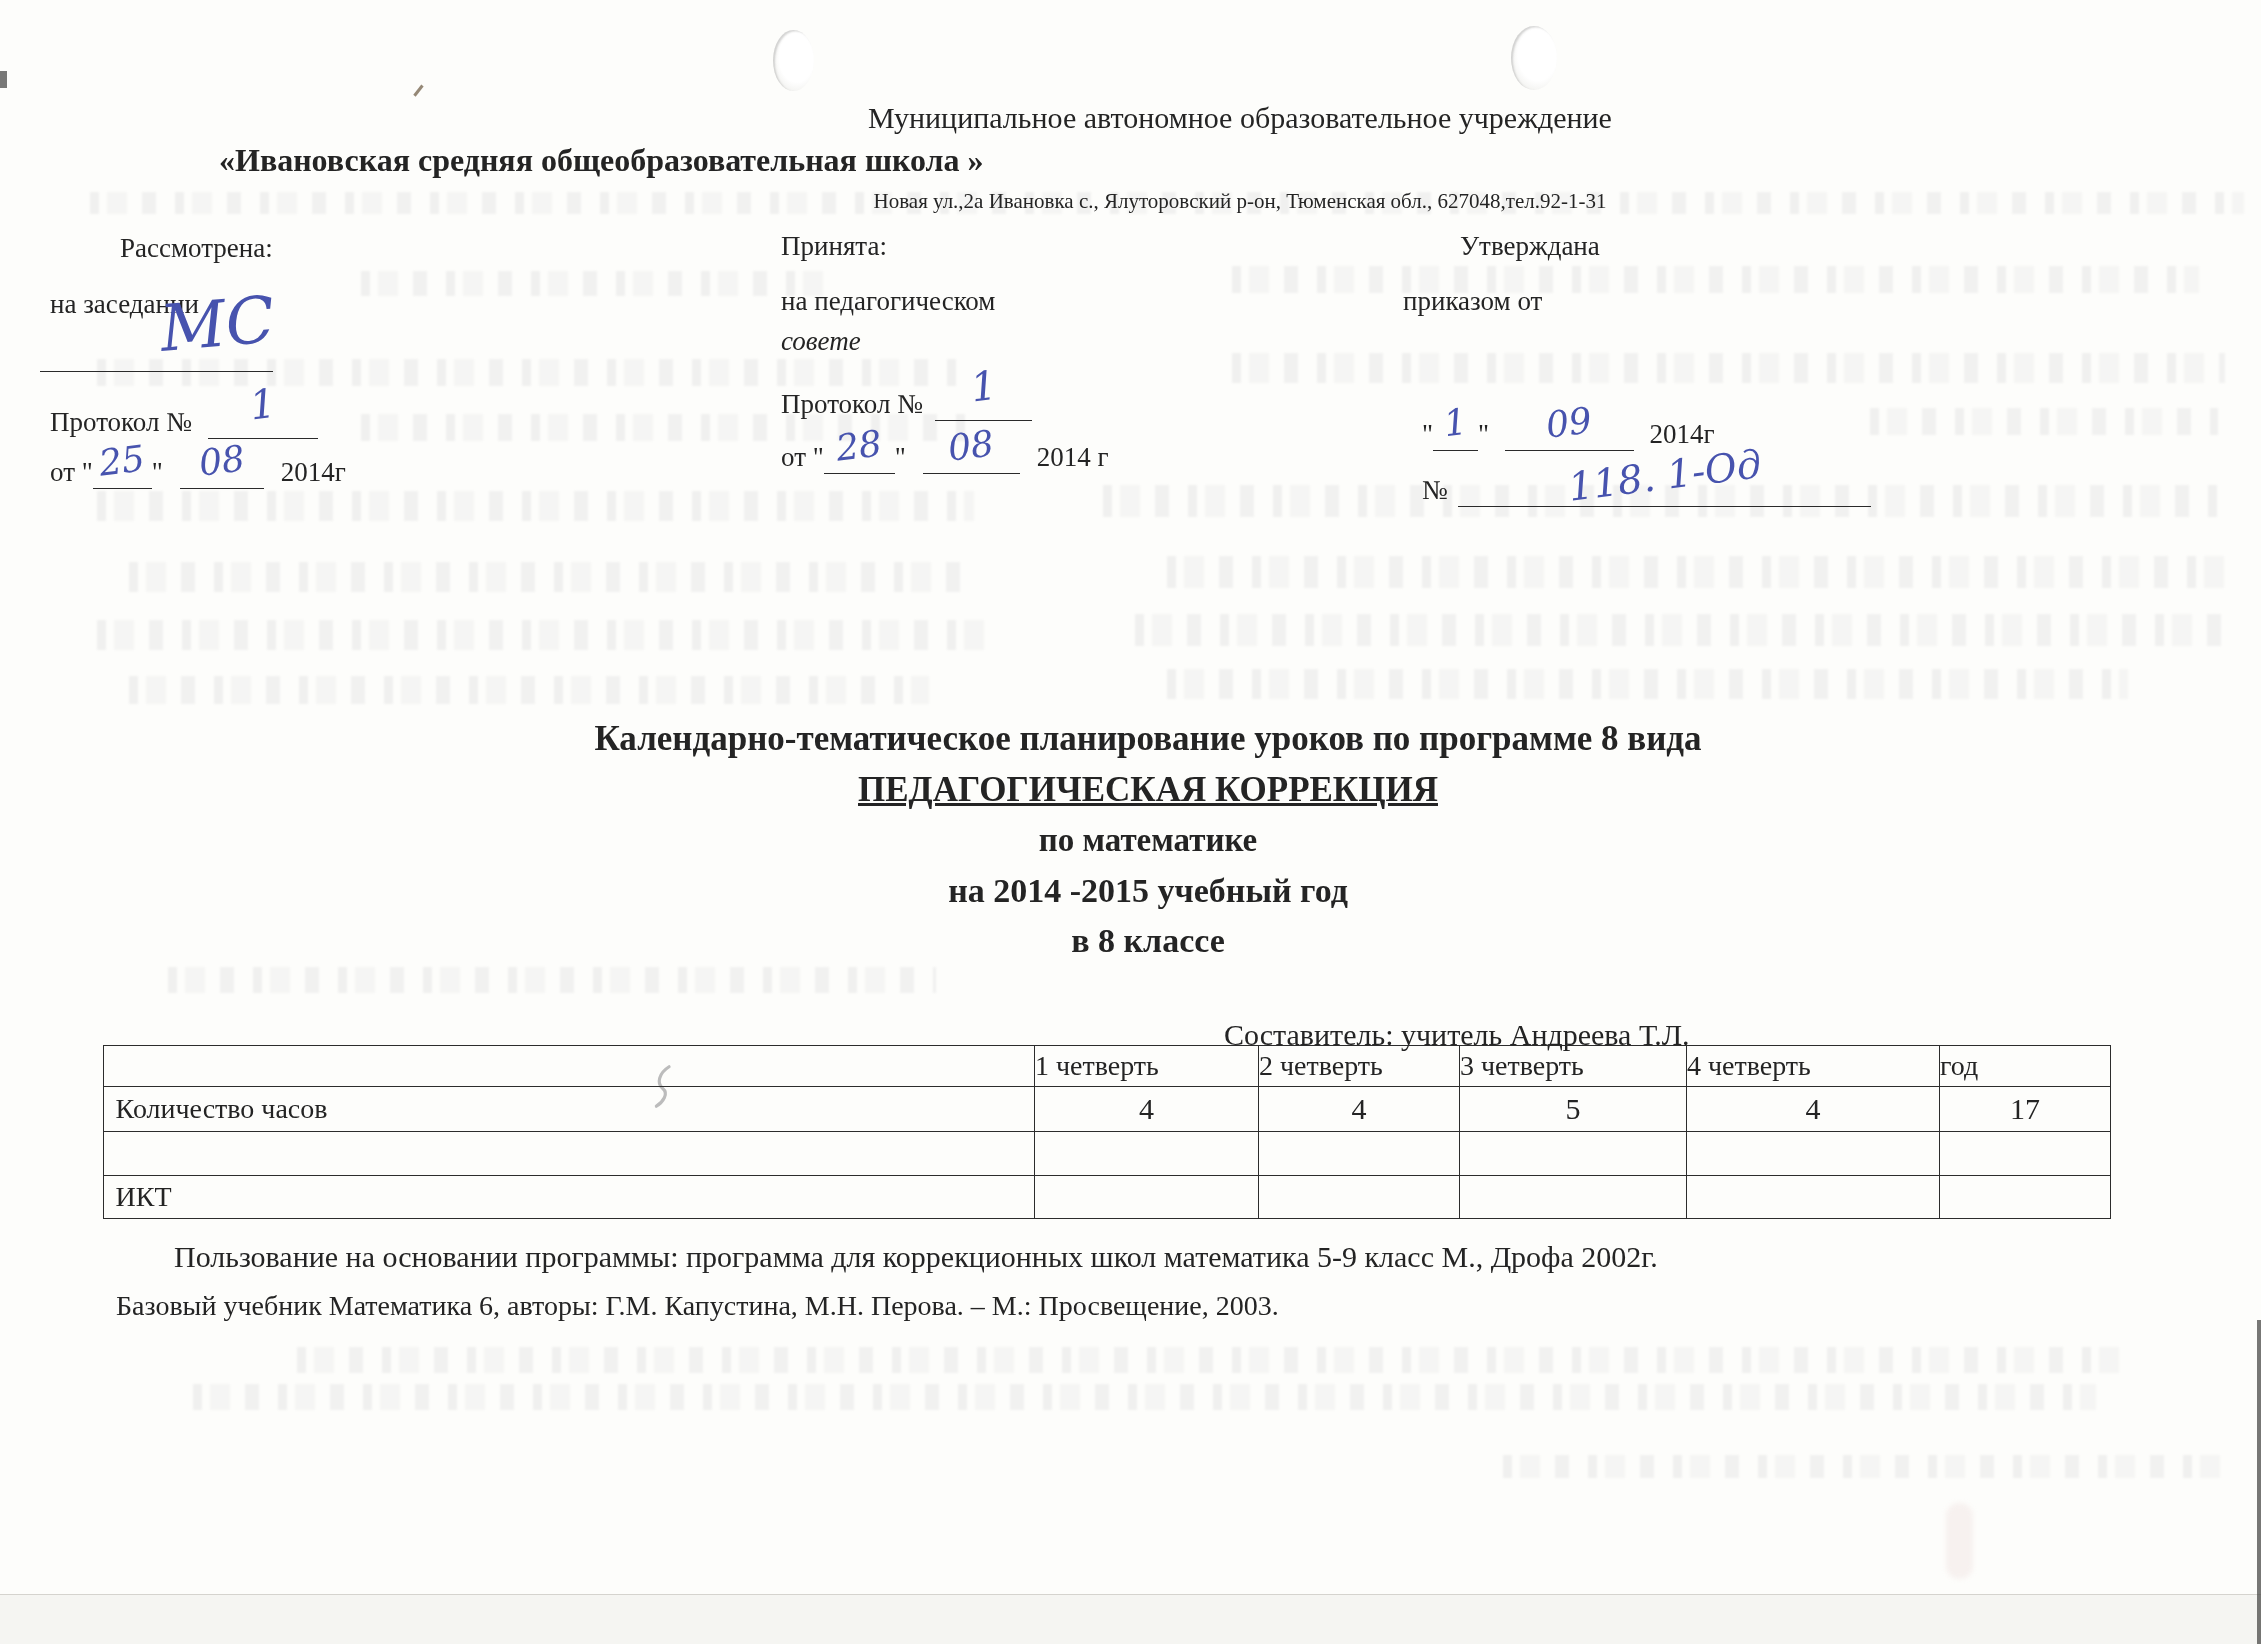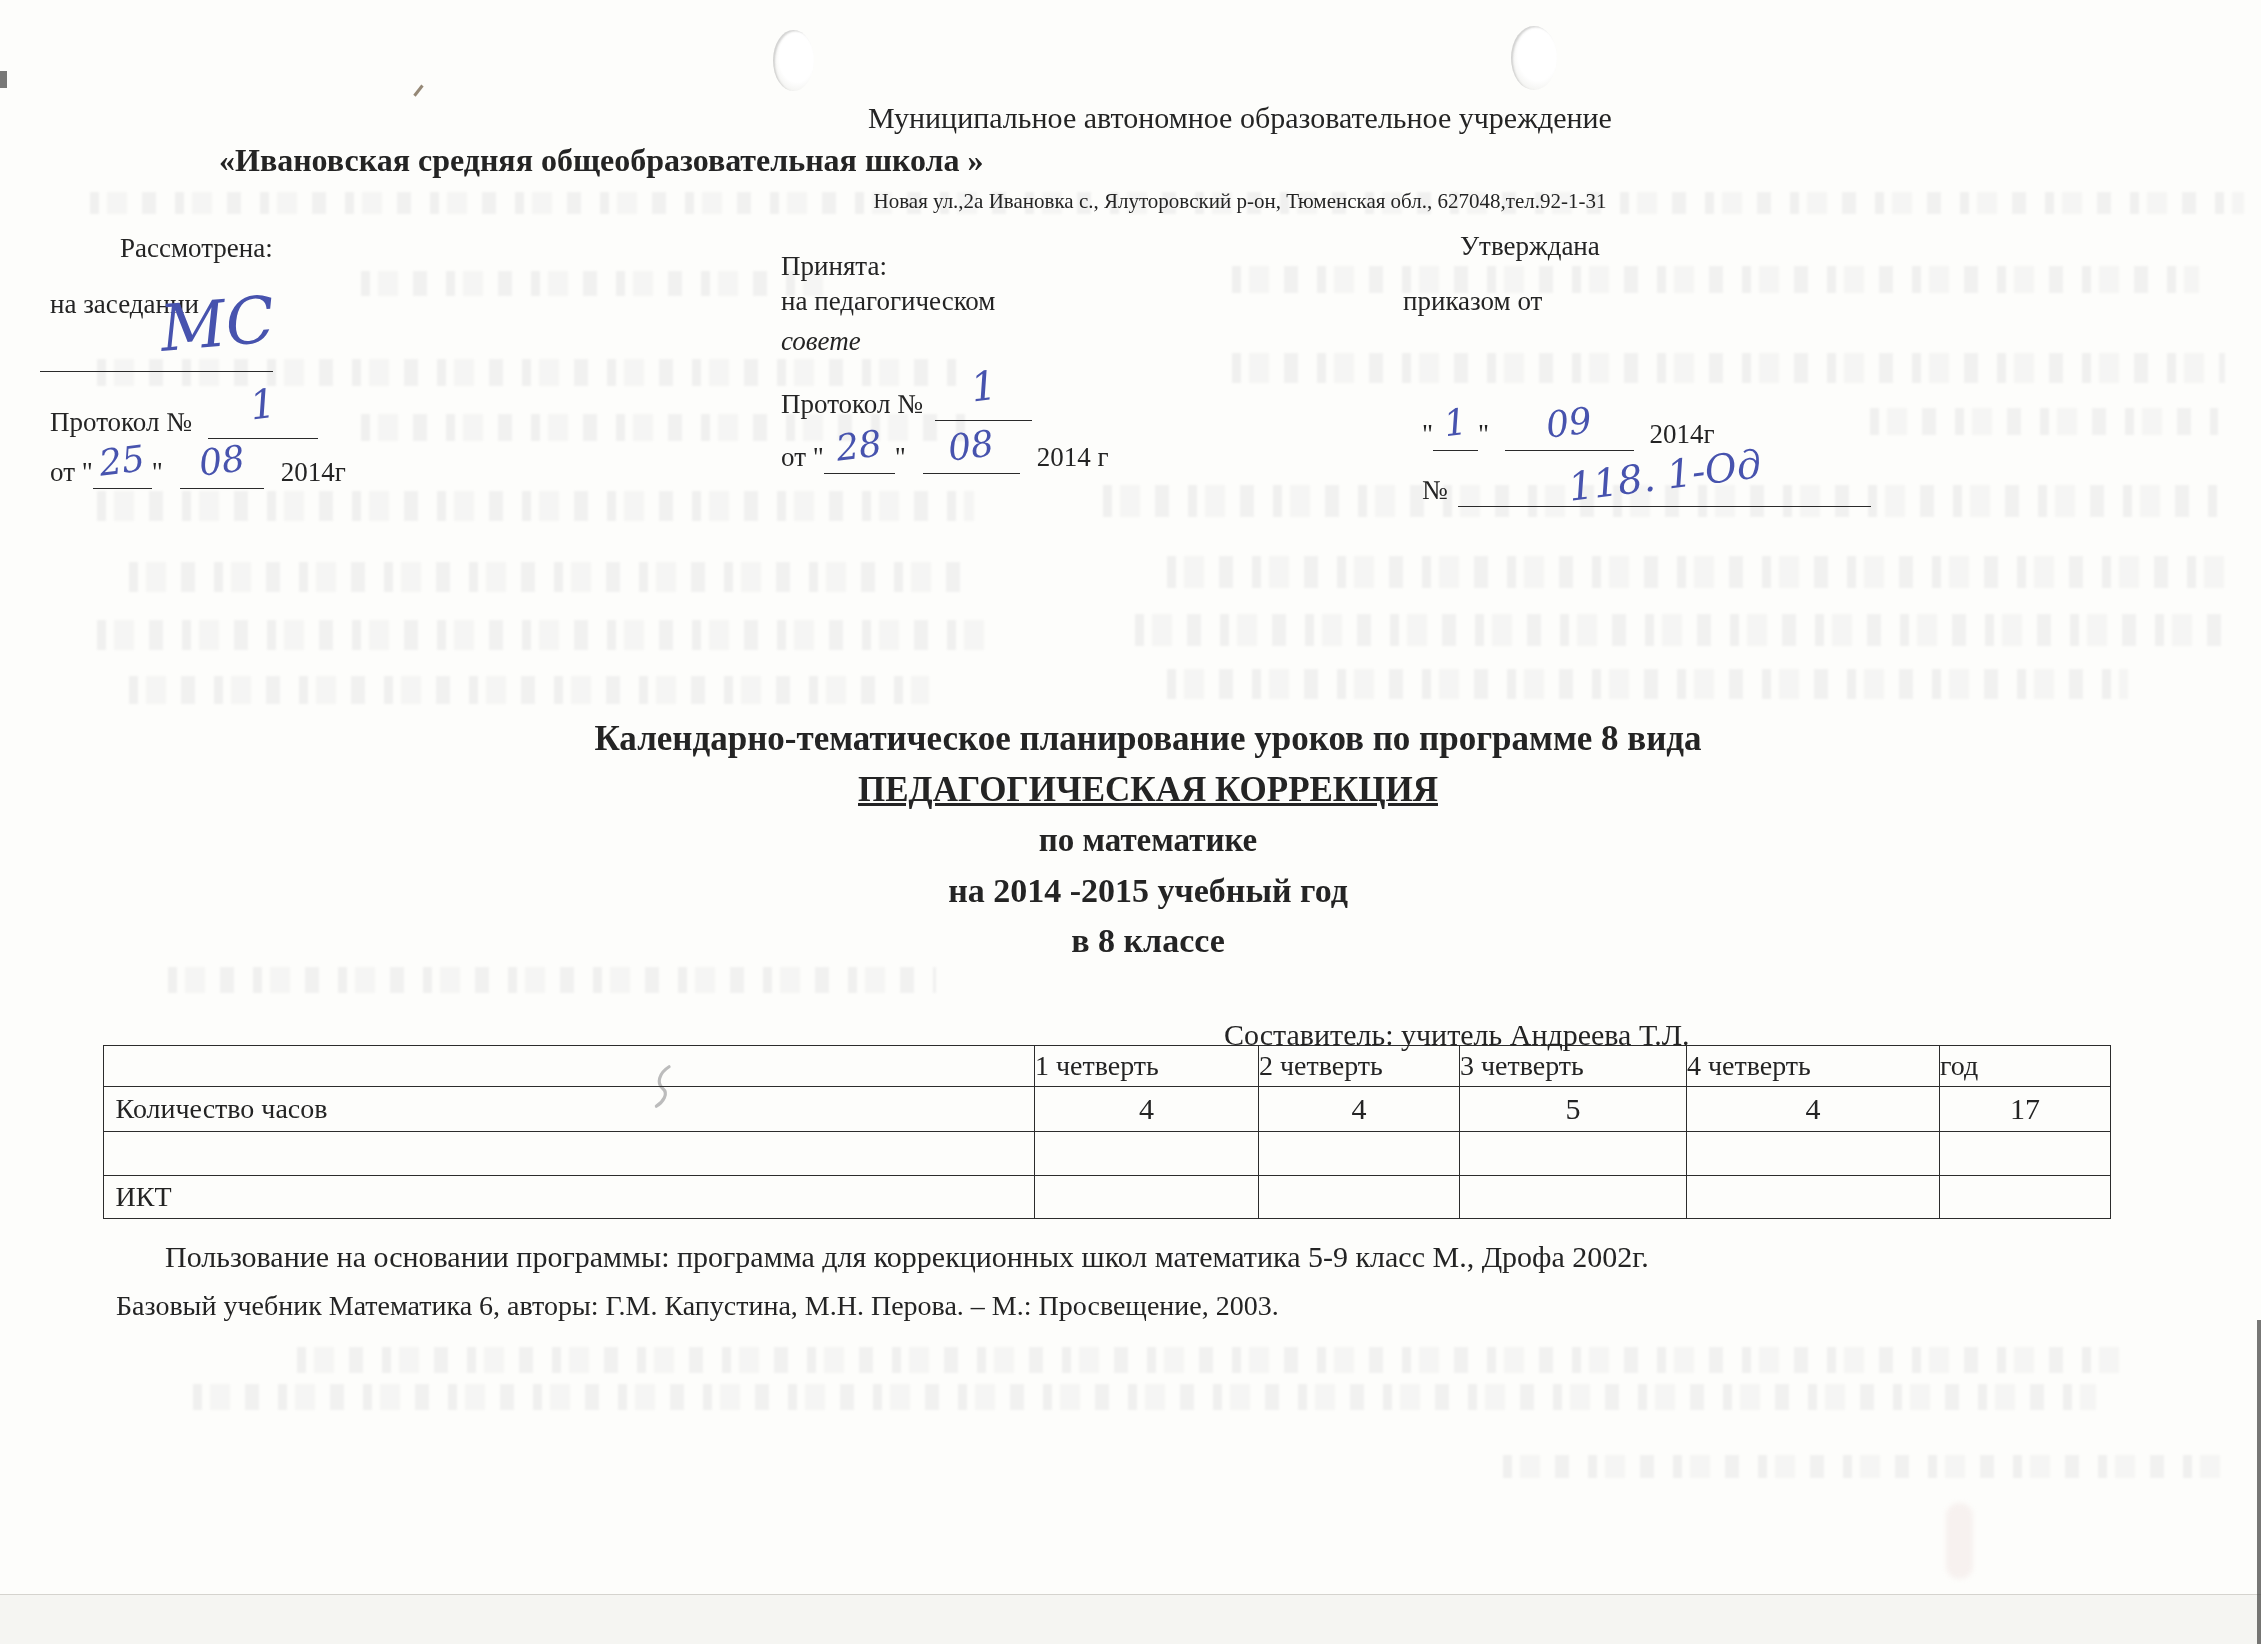--- a/index.html
+++ b/index.html
@@ -75,21 +75,21 @@
   .hours{
     position:absolute;left:103px;top:1045px;width:2006px;
     border-collapse:collapse;table-layout:fixed;font-size:28px;color:#242424;
   }
   .hours th,.hours td{border:1.9px solid #2c2c2c;padding:0;font-weight:normal;}
   .hours th{text-align:left;height:40px;}
   .hours td.lbl{text-align:left;padding-left:11.6px;}
   .hours td.val{text-align:center;font-size:30px;}
   .r1{height:45px;margin-top:16px;} .r2{height:44px;} .r3{height:43px;}
   
-  .foot1{position:absolute;left:165px;top:1240px;font-size:30px;}
+  .foot1{position:absolute;left:174px;top:1240px;font-size:30px;}
   .foot2{position:absolute;left:116px;top:1290px;font-size:28px;}
 </style>
 </head>
 <body>
 
 <div class="page">
 
   <div class="hole" style="left:773px;top:30px;width:41px;height:61px;"></div>
   <div class="hole" style="left:1511px;top:26px;width:46px;height:64px;"></div>
   <div class="edge-mark-left"></div>
@@ -132,21 +132,21 @@
   <div class="appline" style="left:50px;top:397px;">
     <span>Протокол №</span>
     <span class="blank" style="min-width:110px;margin-left:9px;"><span class="hand hand-num">1</span></span>
   </div>
   <div class="appline" style="left:50px;top:451px;">
     <span>от "</span><span class="blank" style="min-width:59px;"><span class="hand">25</span></span><span>"</span>
     <span class="blank" style="min-width:84px;margin:0 10.3px;"><span class="hand">08</span></span>
     <span>2014г</span>
   </div>
 
-  <div class="appline" style="left:781px;top:231px;margin-top:20px;">Принята:</div>
+  <div class="appline" style="left:781px;top:231px;">Принята:</div>
   <div class="appline" style="left:781px;top:286px;">на  педагогическом</div>
   <div class="appline" style="left:781px;top:326px;font-style:italic;">совете</div>
   <div class="appline" style="left:781px;top:379px;">
     <span>Протокол №</span>
     <span class="blank" style="min-width:97px;margin-left:5.2px;"><span class="hand hand-num">1</span></span>
   </div>
   <div class="appline" style="left:781px;top:436px;">
     <span>от "</span><span class="blank" style="min-width:71px;"><span class="hand">28</span></span><span>"</span>
     <span class="blank" style="min-width:97px;margin:0 10.3px;"><span class="hand">08</span></span>
     <span>2014 г</span>

